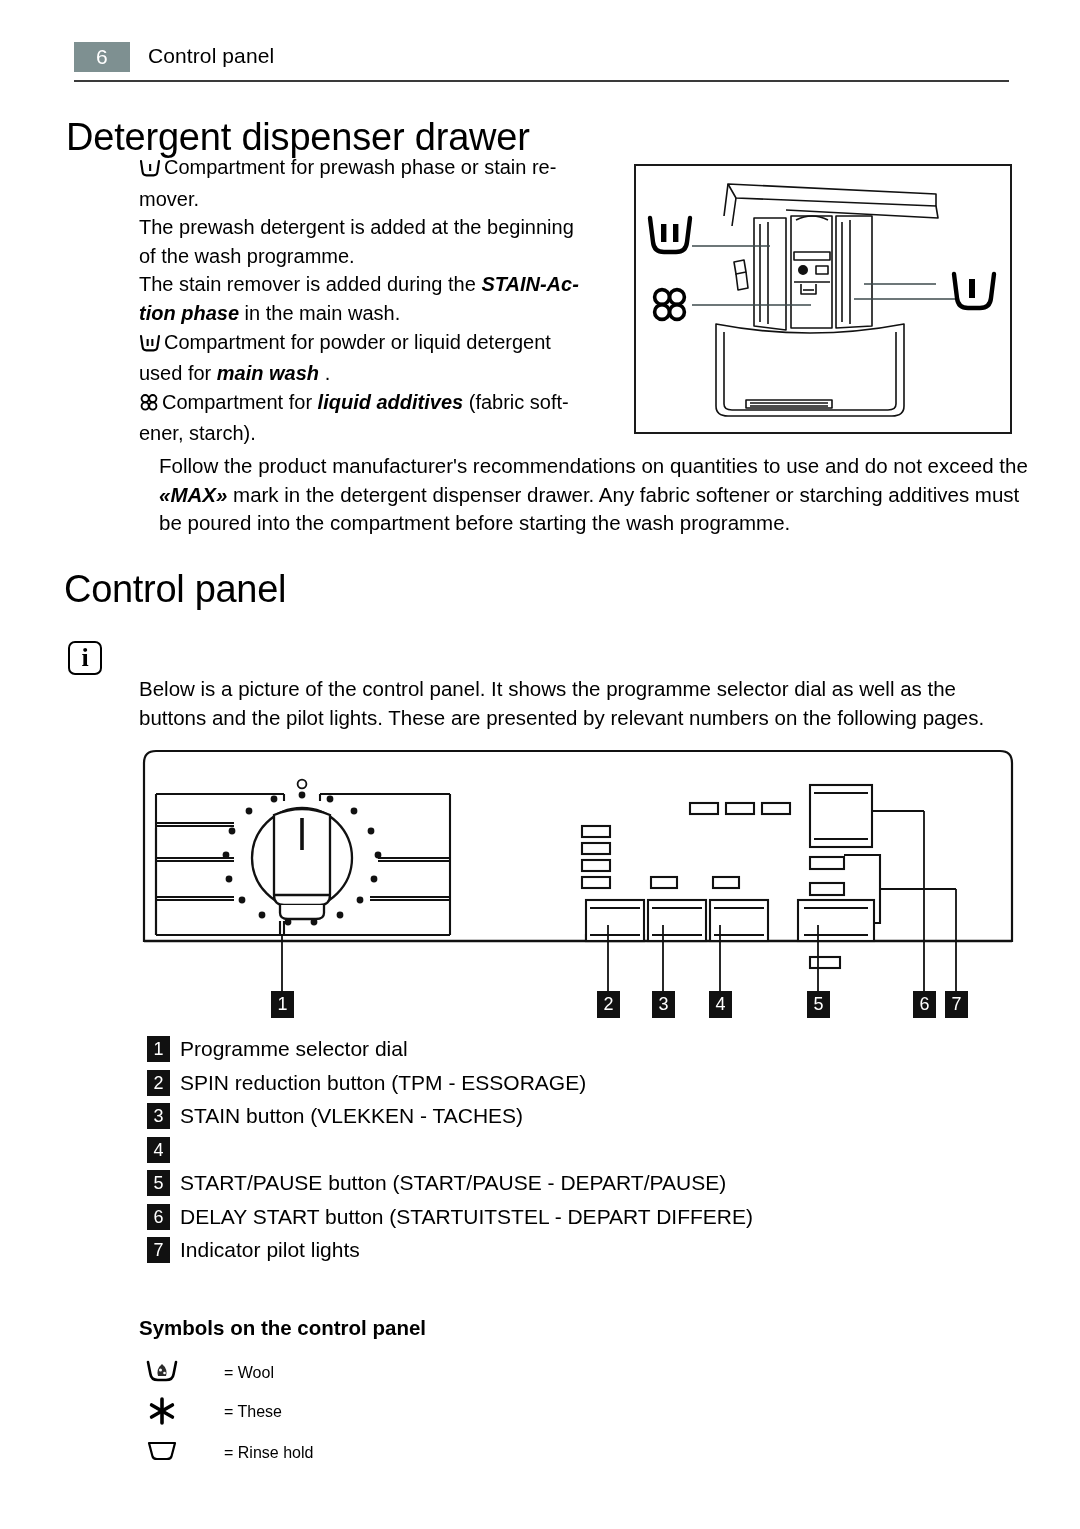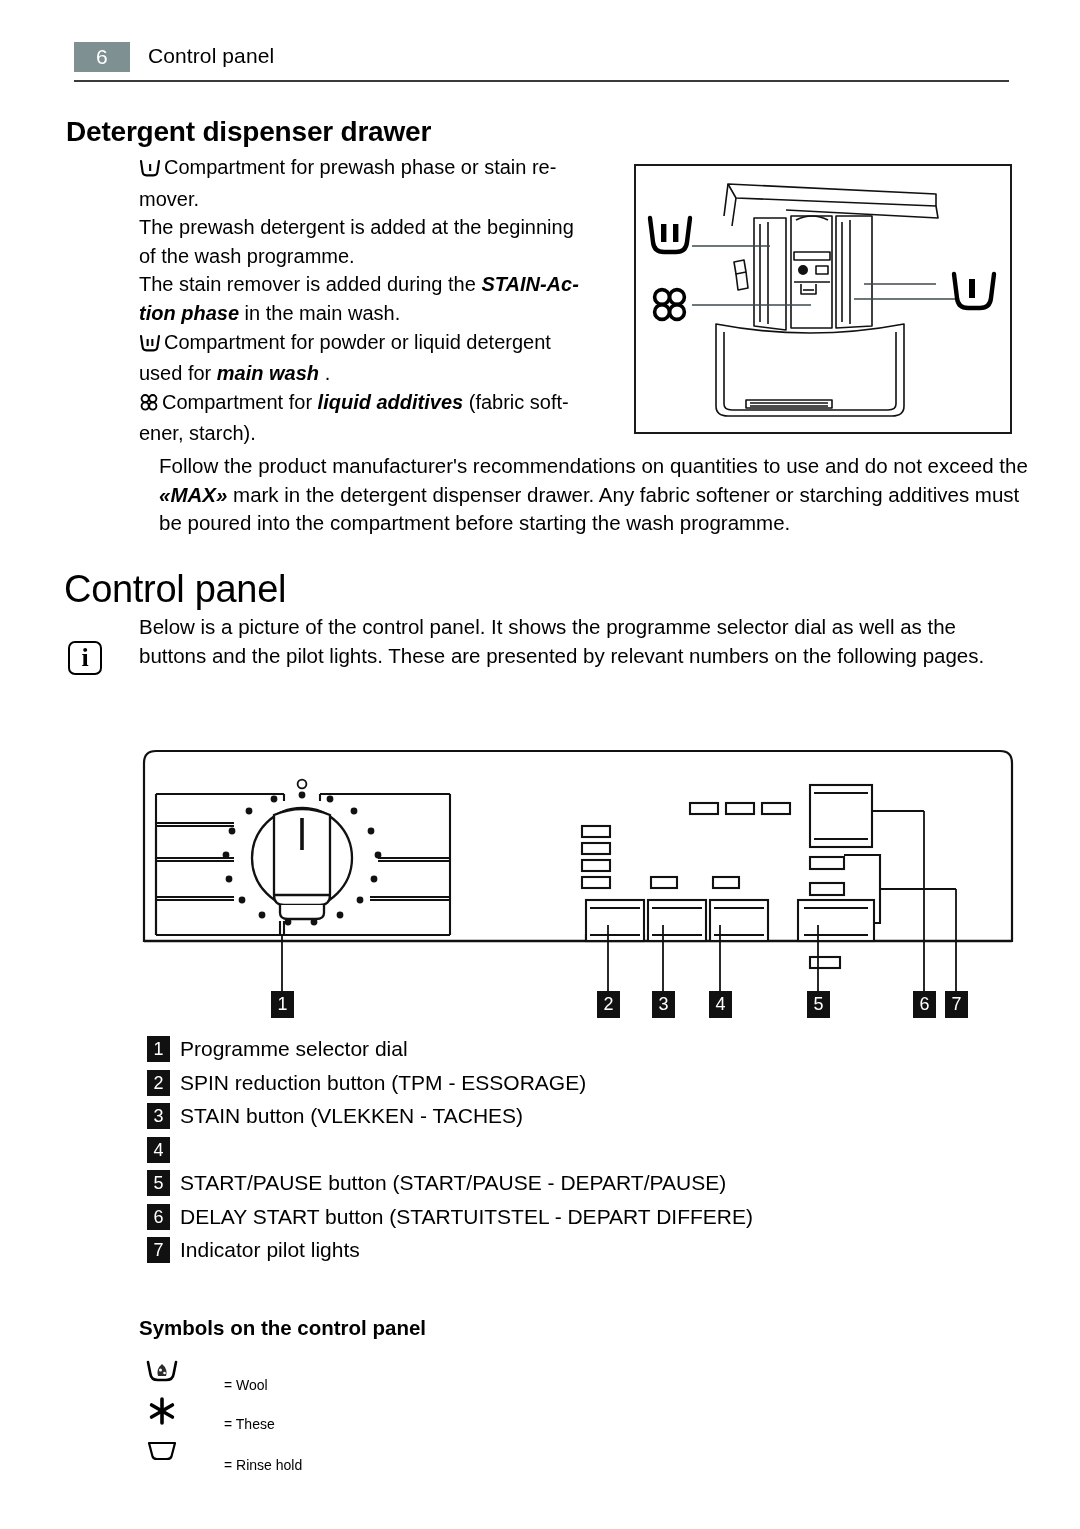--- a/index.html
+++ b/index.html
@@ -44,22 +44,22 @@
     position: absolute;
     left: 74px; top: 80px;
     width: 935px; height: 0;
     border-top: 2.5px solid #3a3a3a;
   }
 
   
   #sec1-heading {
     position: absolute;
     left: 66px; top: 116px;
-    font-size: 28px;
-    font-weight: bold;
+    font-size: 38px;
+    font-weight: normal;
     letter-spacing: -0.2px;
   }
 
   
   #compartment-block {
     position: absolute;
     left: 139px; top: 153px;
     width: 490px;
     font-size: 20px;
     line-height: 28.6px;
@@ -114,21 +114,21 @@
     left: 0; top: -2px;
     width: 100%;
     text-align: center;
     font-family: "Liberation Serif", serif;
     font-weight: bold;
     font-size: 26px;
     line-height: 34px;
   }
   #info-text {
     position: absolute;
-    left: 139px; top: 613px;
+    left: 139px; top: 675px;
     width: 885px;
     font-size: 20.5px;
     line-height: 28.6px;
   }
 
   
   #panel-diagram {
     position: absolute;
     left: 138px; top: 745px;
     width: 890px; height: 285px;
@@ -174,22 +174,22 @@
     left: 139px;
     height: 38px;
   }
   .symbol-glyph {
     position: absolute;
     left: 5px; top: 0;
     width: 42px; height: 32px;
   }
   .symbol-meaning {
     position: absolute;
-    left: 85px; top: 12px;
-    font-size: 14px;
+    left: 85px; top: 0;
+    font-size: 16px;
     line-height: 32px;
     white-space: nowrap;
   }
 </style>
 </head>
 <body>
 
 <div id="page-header">
   <div id="page-number-box">6</div>
   <div id="header-title">Control panel</div>

